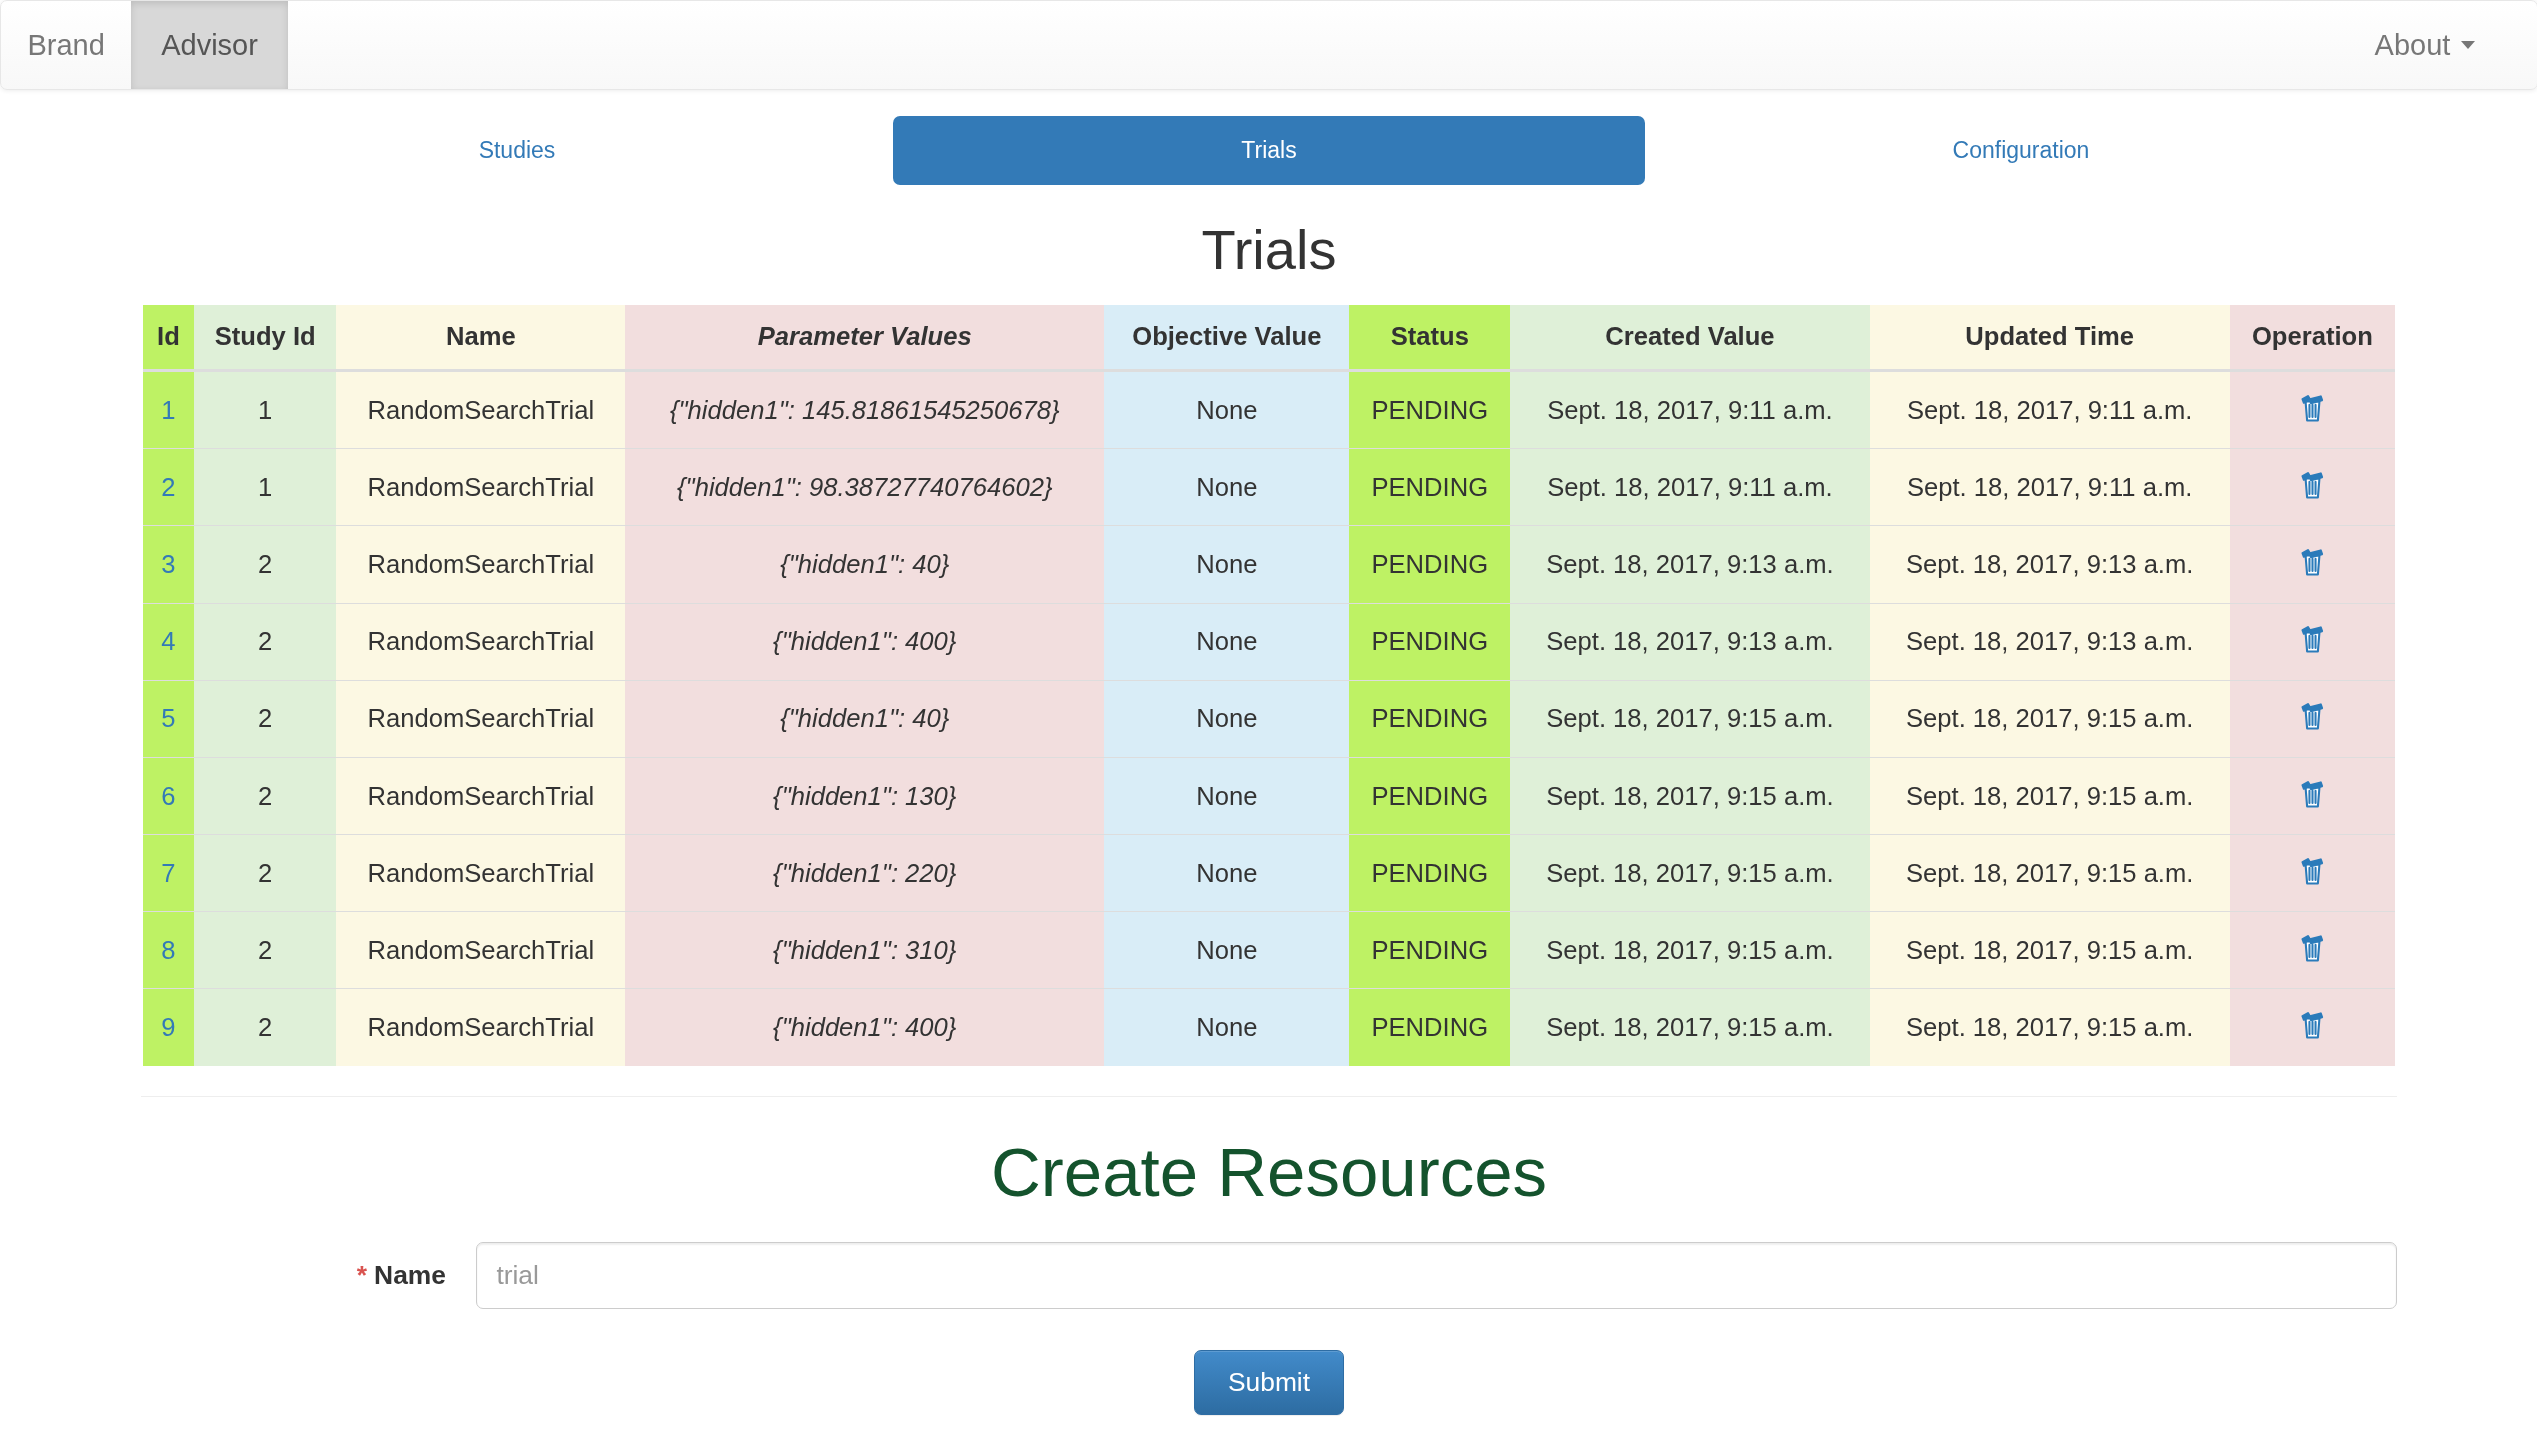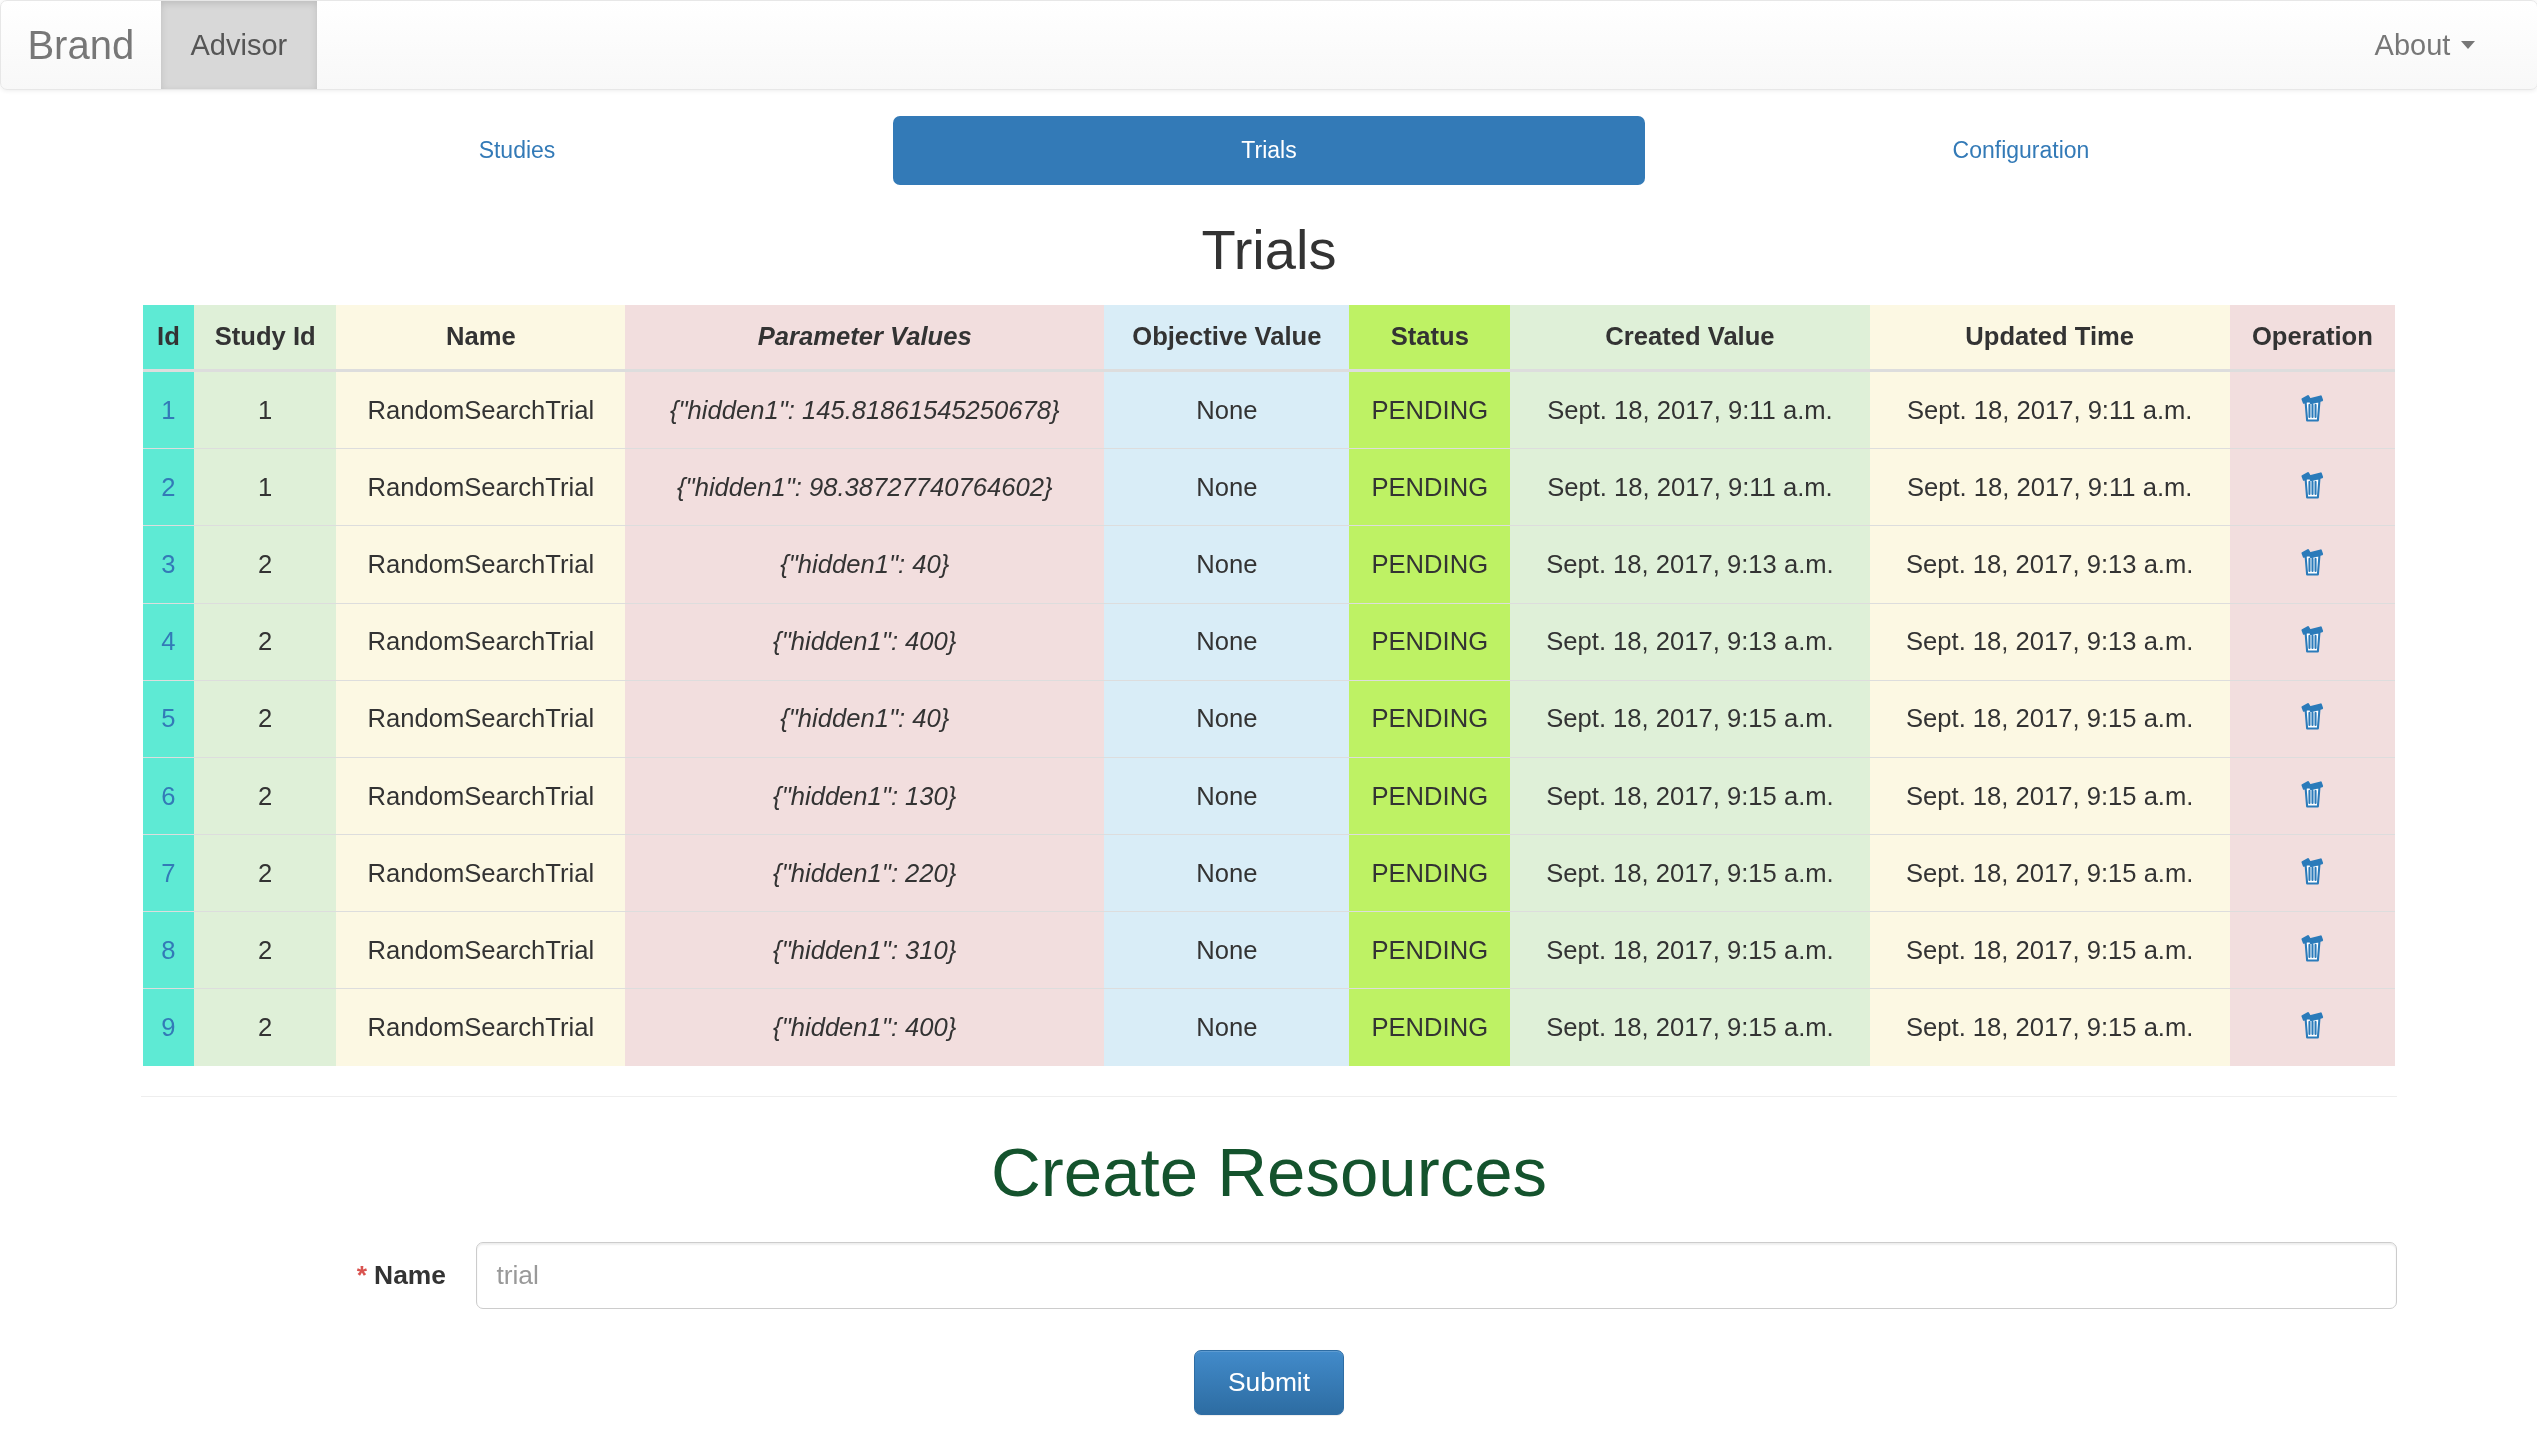--- a/index.html
+++ b/index.html
@@ -27,21 +27,21 @@
   .nav-item {
     display: flex;
     align-items: center;
     padding: 0 30px;
     font-size: 29px;
     color: #777777;
     text-decoration: none;
     line-height: 1;
     white-space: nowrap;
   }
-  .nav-item.brand { font-size: 40px; color: #777777; padding-left: 26.4px; padding-right: 26.4px; }
+  .nav-item.brand { font-size: 29px; color: #777777; padding-left: 26.4px; padding-right: 26.4px; }
   .nav-item.active {
     background: #d8d8d8;
     color: #555555;
     box-shadow: inset 0 2.6px 7px rgba(0,0,0,.125);
   }
   .nav-right { margin-left: auto; display: flex; align-items: center; padding-right: 32px; justify-content: flex-end; }
   .caret {
     display: inline-block;
     width: 0; height: 0;
     margin-left: 10.6px;
@@ -103,21 +103,21 @@
     border-bottom: 3.5px solid #dddddd;
     white-space: nowrap;
   }
   table.trials td {
     text-align: center;
     padding: 17.6px 10.6px;
     border-top: 1.8px solid #dddddd;
     white-space: nowrap;
   }
   
-  .c-id     { background: #5eead4; }
+  .c-id     { background: #bef264; }
   .c-study  { background: #dff0d8; }
   .c-name   { background: #fcf8e3; }
   .c-param  { background: #f2dede; font-style: italic; }
   .c-obj    { background: #d9edf7; }
   .c-status { background: #bef264; }
   .c-created{ background: #dff0d8; }
   .c-updated{ background: #fcf8e3; }
   .c-op     { background: #f2dede; }
 
   .id-link { color: #337ab7; text-decoration: none; }

